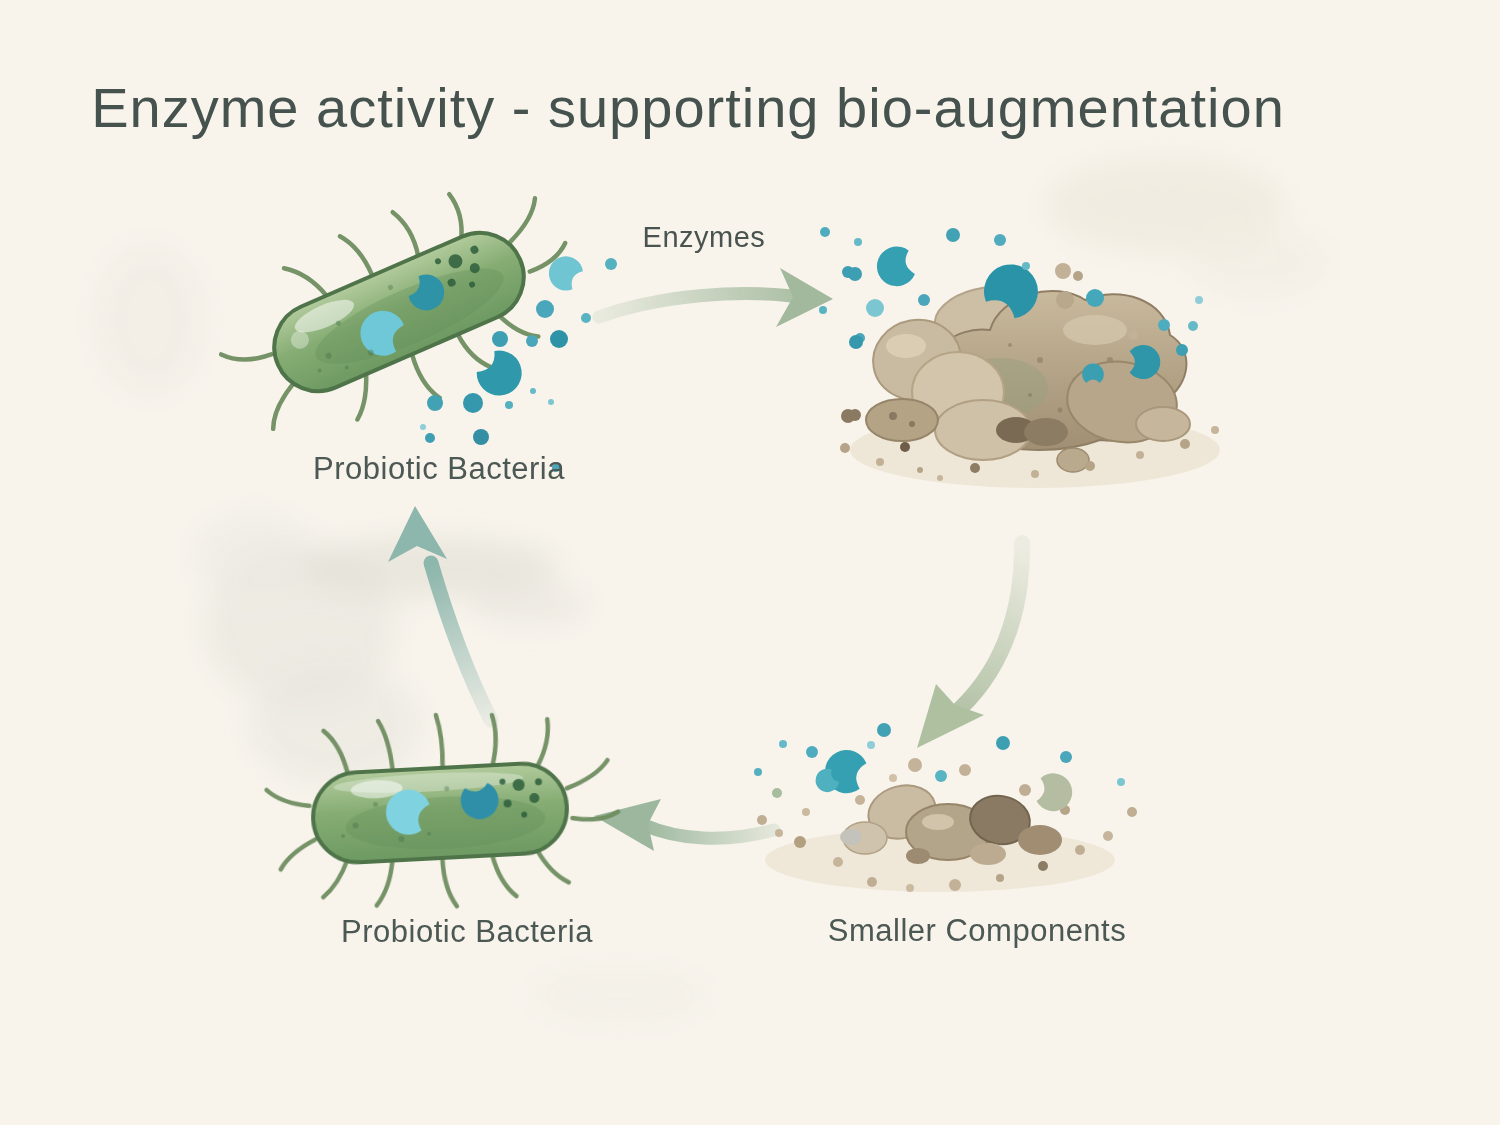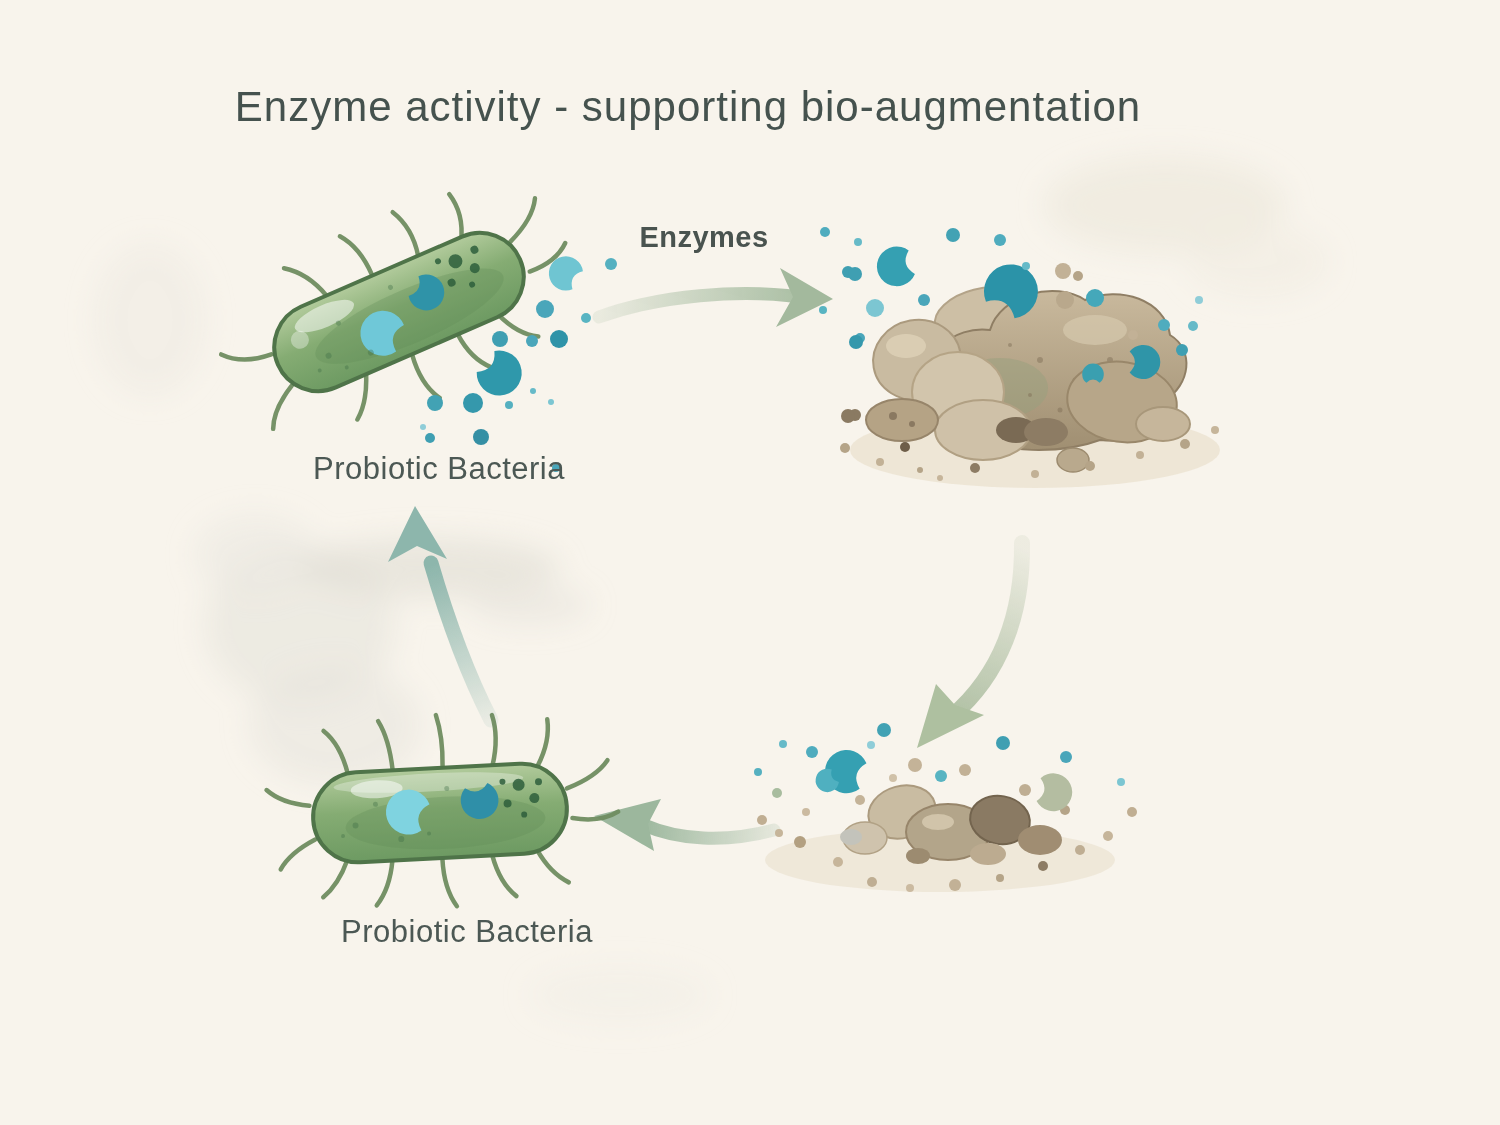--- a/index.html
+++ b/index.html
@@ -1,25 +1,25 @@
 <!DOCTYPE html>
 <html><head>
 <meta charset="utf-8">
 <style>
   html,body{margin:0;padding:0;background:#f8f4ec;}
   #canvas{position:relative;width:1500px;height:1125px;background:#f8f4ec;overflow:hidden;
           font-family:"Liberation Sans",sans-serif;}
   #canvas svg{position:absolute;left:0;top:0;}
   .lbl{position:absolute;transform:translate(-50%,-50%);white-space:nowrap;
        color:#4c5854;font-family:"Liberation Sans",sans-serif;}
-  .title{font-size:42px;letter-spacing:1px;color:#45524e;font-weight:400;}
+  .title{font-size:56px;letter-spacing:1px;color:#45524e;font-weight:400;}
   .node-lbl{font-size:31px;letter-spacing:.5px;margin-left:41px;}
   .arrow-lbl{font-size:29px;letter-spacing:.5px;color:#49534f;}
   #lbl-title{left:688px;top:107px;}
-  #lbl-enzymes{left:704px;top:237px;font-weight:bold;}
+  #lbl-enzymes{left:704px;top:237px;}
   #lbl-probiotic-top{left:398px;top:469px;}
   #lbl-organic{left:1028px;top:510px;}
   #lbl-smaller{left:936px;top:931px;}
   #lbl-probiotic-bottom{left:426px;top:932px;}
 </style>
 </head>
 <body>
 
 <div id="canvas">
 
@@ -309,14 +309,15 @@
       <circle cx="-40" cy="24" r="3"></circle>
           <circle cx="8" cy="-24" r="2.5"></circle>
           <circle cx="-12" cy="20" r="2"></circle>
     </g>
   </g>
 </svg>
 
   <div class="lbl title" id="lbl-title">Enzyme activity - supporting bio-augmentation</div>
   <div class="lbl arrow-lbl" id="lbl-enzymes">Enzymes</div>
   <div class="lbl node-lbl" id="lbl-probiotic-top">Probiotic Bacteria</div>
+  <div class="lbl node-lbl" id="lbl-smaller">Smaller Components</div>
   <div class="lbl node-lbl" id="lbl-probiotic-bottom">Probiotic Bacteria</div>
 </div>
 
 </body></html>

